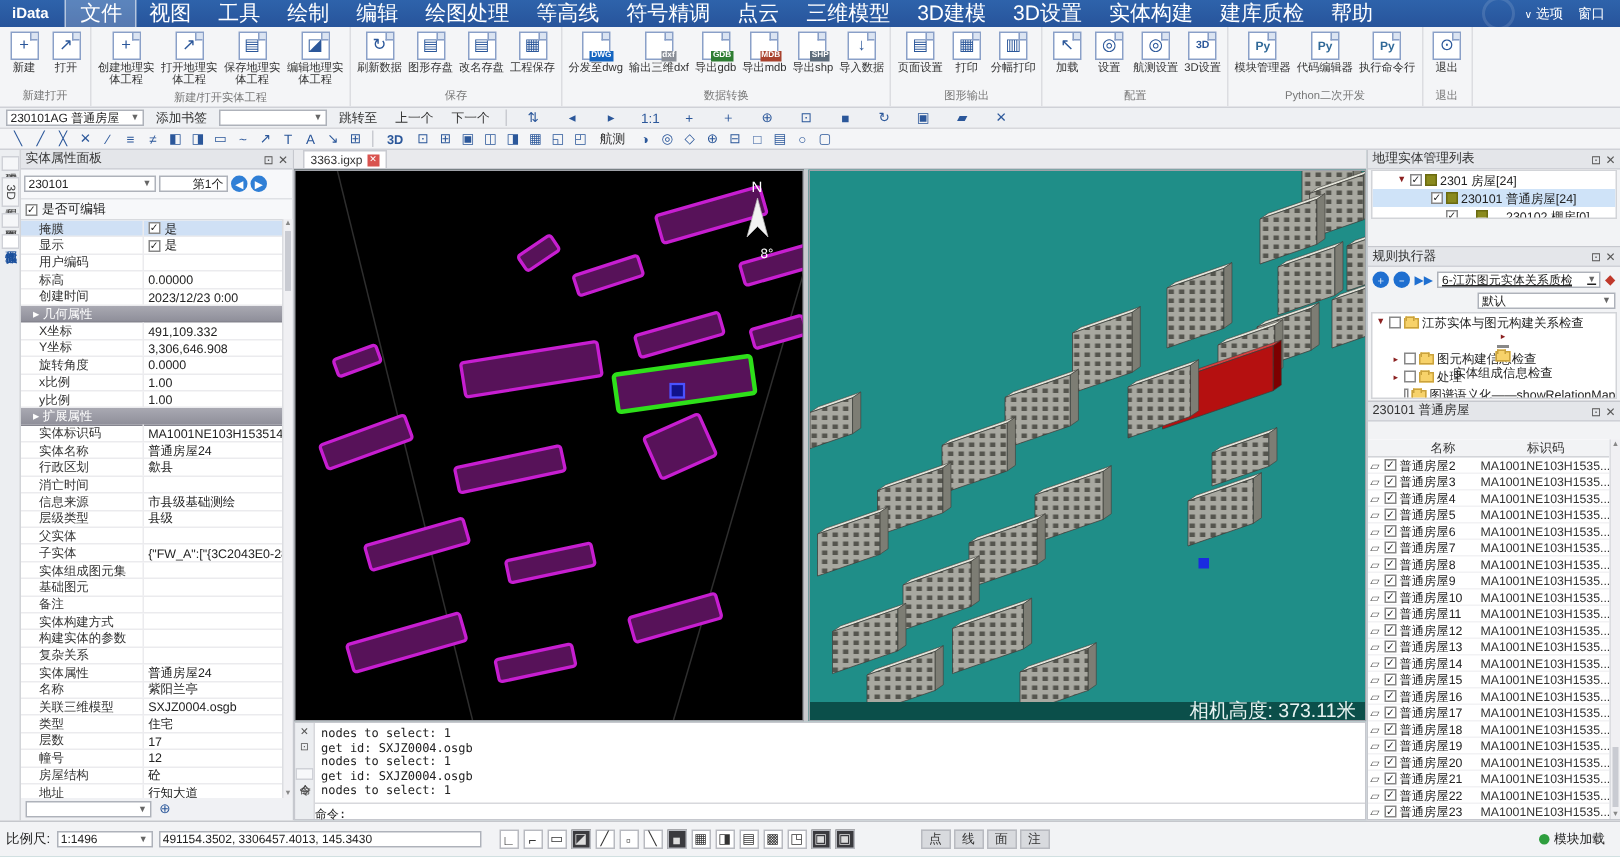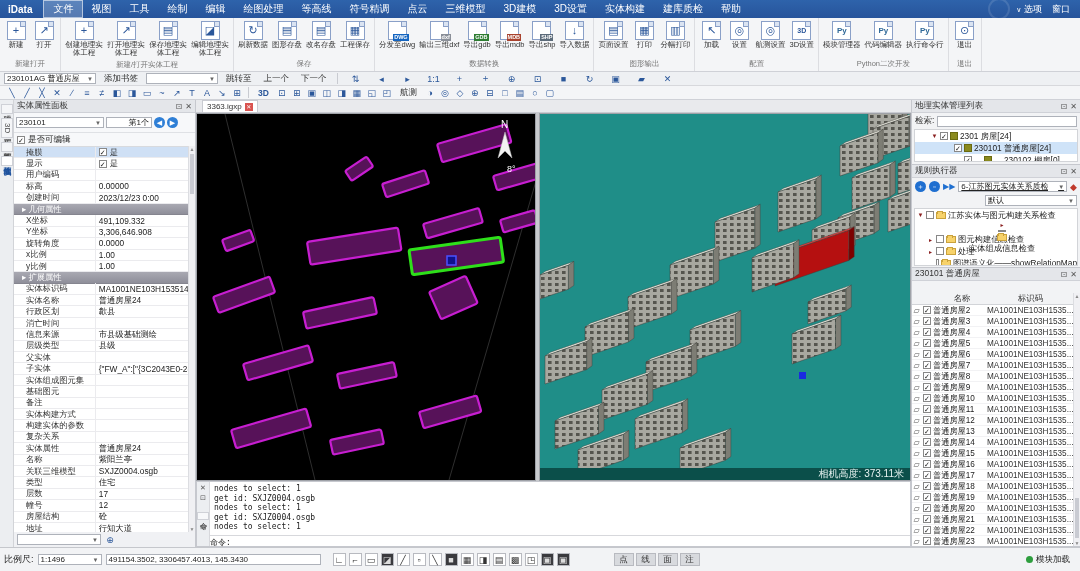--- a/index.html
+++ b/index.html
@@ -3,21 +3,21 @@
 <meta charset="utf-8">
 <style>
   *{margin:0;padding:0;box-sizing:border-box;}
   html,body{width:1080px;height:571px;overflow:hidden;background:#e8e9ec;
     font-family:"Liberation Sans","DejaVu Sans",sans-serif;font-size:9px;color:#222;}
   .abs{position:absolute;}
   
   #titlebar{left:0;top:0;width:1080px;height:18px;background:linear-gradient(#2e63ab,#27549b);
     display:flex;align-items:center;color:#fff;}
   #appname{font-size:10px;font-weight:bold;padding:0 12px 0 8px;}
-  .menu-item{padding:1px 9px;font-size:10px;cursor:default;}
+  .menu-item{padding:1px 9px;font-size:14px;cursor:default;}
   .menu-item.active{background:rgba(255,255,255,.22);outline:1px solid rgba(255,255,255,.65);}
   #tb-right{margin-left:auto;display:flex;align-items:center;gap:10px;padding-right:10px;}
   #tb-right .deco{width:22px;height:22px;border:2px solid rgba(255,255,255,.12);border-radius:50%;margin-right:-4px;}
   
   #ribbon{left:0;top:18px;width:1080px;height:54px;background:#f4f5f7;border-bottom:1px solid #cfd1d7;
     display:flex;align-items:stretch;overflow:hidden;}
   .rgroup{display:flex;flex-direction:column;border-right:1px solid #dcdde1;padding:2px 2px 0 2px;}
   .ritems{display:flex;flex:1;align-items:flex-start;justify-content:center;}
   .ritem{display:flex;flex-direction:column;align-items:center;padding:1px 2px;min-width:28px;}
   .ritem .rlabel{font-size:7.5px;color:#333;text-align:center;line-height:1.1;margin-top:1px;white-space:nowrap;}
@@ -72,21 +72,21 @@
   #center{left:196px;top:100px;width:715px;height:447px;background:#0f766e;}
   #doctabs{height:13px;background:#e9eaed;border-bottom:1px solid #c9cbd1;display:flex;align-items:flex-end;padding-left:6px;}
   .doctab{background:#fff;border:1px solid #c9cbd1;border-bottom:none;height:12px;display:flex;align-items:center;
     gap:3px;padding:0 4px;font-size:8px;color:#333;}
   .doctab .x{width:8px;height:8px;background:#d9534f;color:#fff;font-size:6px;line-height:8px;text-align:center;}
   #views{position:absolute;top:13px;left:0;width:715px;height:368px;display:flex;}
   #view2d{width:340px;height:368px;background:#000;border:1px solid #9fa2a8;position:relative;}
   #splitter{width:3px;background:#c8cace;}
   #view3d{flex:1;height:368px;border:1px solid #9fa2a8;position:relative;background:#1f8e88;}
   #v3bar{position:absolute;left:0;bottom:0;width:100%;height:12px;background:#0b4f4a;color:#e8f4f2;
-    font-size:10px;display:flex;align-items:center;justify-content:flex-end;padding-right:6px;}
+    font-size:13px;display:flex;align-items:center;justify-content:flex-end;padding-right:6px;}
   
   #cmd{position:absolute;left:0;top:381px;width:715px;height:66px;background:#fff;border:1px solid #c6c8ce;display:flex;}
   #cmd-strip{width:13px;background:#eceef1;border-right:1px solid #d7d8dc;display:flex;flex-direction:column;align-items:center;padding-top:2px;gap:2px;}
   #cmd-strip .vlabel{writing-mode:vertical-rl;font-size:7.5px;color:#444;margin-top:8px;background:#f7f8fa;border:1px solid #cfd1d7;padding:3px 0;}
   #cmd-log{flex:1;padding:2px 4px;font-family:"DejaVu Sans Mono","Liberation Mono",monospace;font-size:8px;line-height:9.6px;color:#222;}
   #cmd-prompt{border-top:1px solid #d7d8dc;margin-top:1px;padding-top:1px;font-family:"DejaVu Sans Mono",monospace;font-size:8px;color:#222;}
   
   #rightcol{left:911px;top:100px;width:169px;height:447px;background:#f2f3f5;border-left:1px solid #c6c8ce;
     display:flex;flex-direction:column;}
   .rpanel{border-bottom:1px solid #c6c8ce;position:relative;}
@@ -875,26 +875,20 @@
 
 <div id="rightcol" class="abs">
   <div class="rpanel" style="height:65px;">
     <div class="ptitle">
       <span>地理实体管理列表</span>
       <span class="pbtns">
           <span>⊡</span>
           <span>✕</span>
         </span>
     </div>
-    <div id="srchrow">
-      <span>检索:</span>
-      <div class="combo" style="flex:1;">
-          <span></span>
-        </div>
-    </div>
     <div class="treebox" style="height:33px;" id="managetree">
         <div class="trow" style="padding-left: 16px;">
           <span class="exp">▼</span>
           <span class="cb">✓</span>
           <span class="sq"></span>
           <span>2301 房屋[24]</span>
         </div>
         <div class="trow sel" style="padding-left: 30px;">
           <span class="exp"></span>
           <span class="cb">✓</span>

